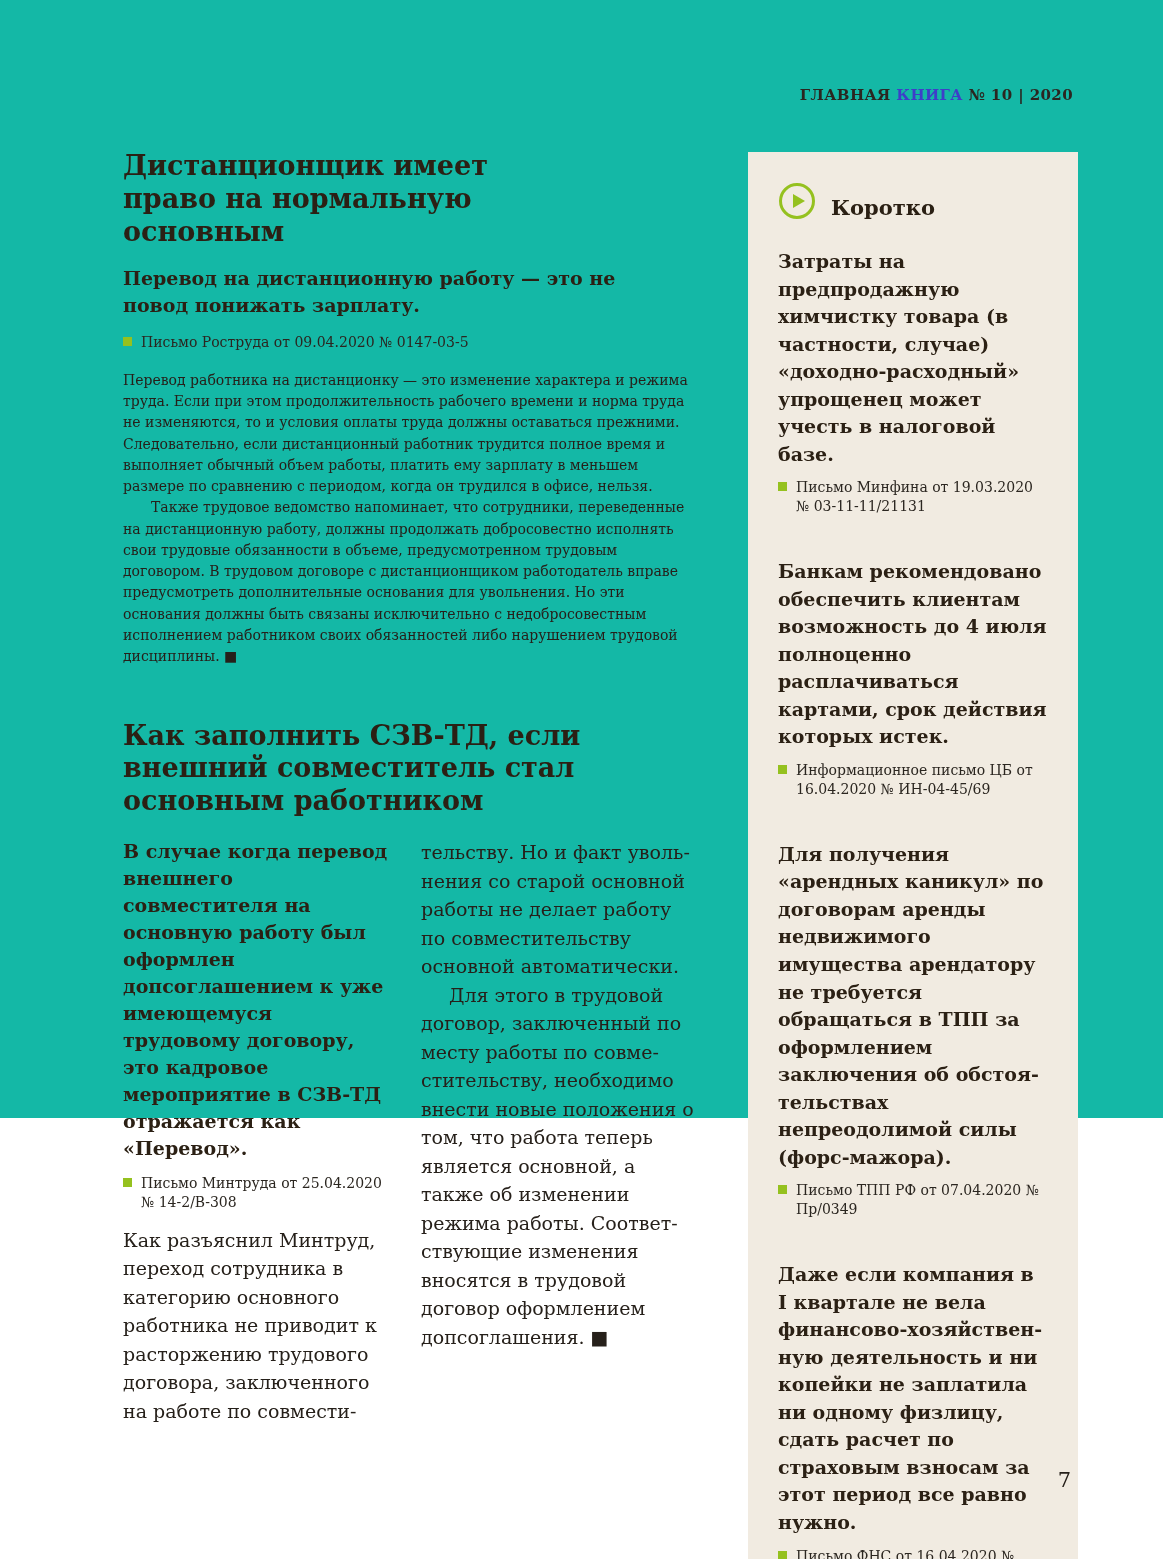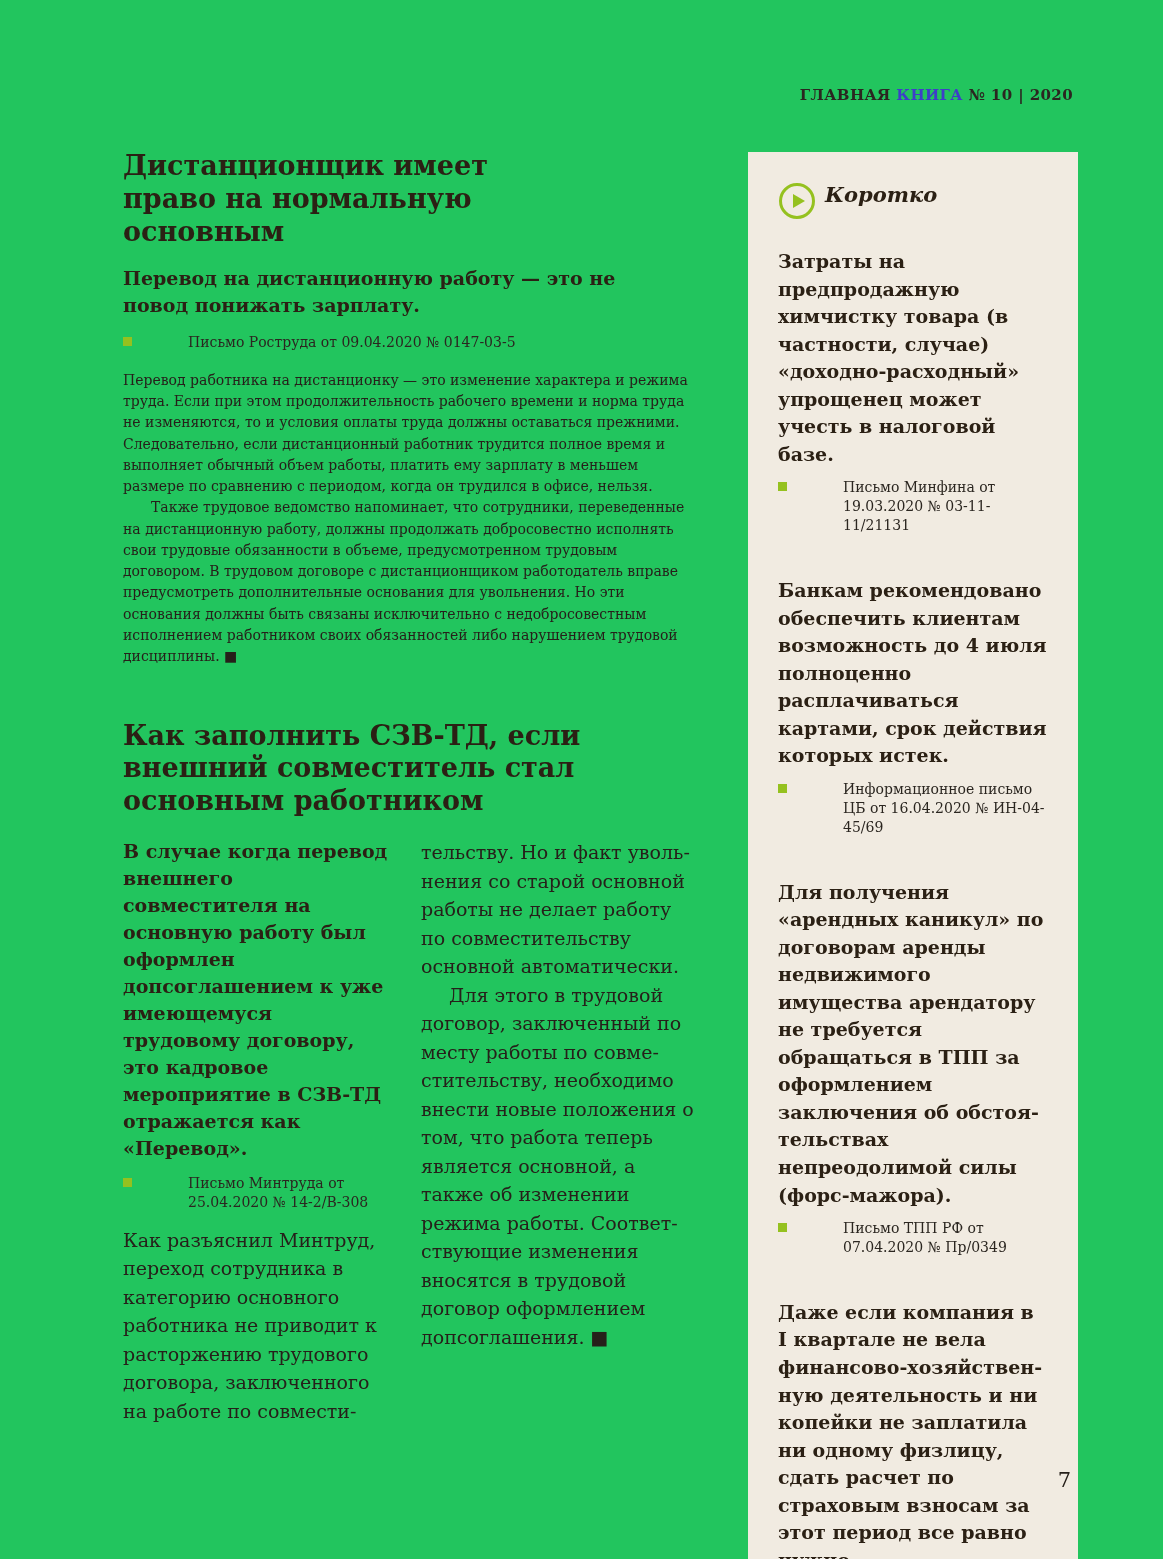--- a/index.html
+++ b/index.html
@@ -4,21 +4,21 @@
 <style>
   * { margin: 0; padding: 0; box-sizing: border-box; }
   html, body { background: #ffffff; }
   body {
     width: 1163px; height: 1559px;
     font-family: "DejaVu Serif", "Liberation Serif", serif;
     color: #26201a;
     position: relative;
     overflow: hidden;
   }
-  .page { position: relative; width: 1163px; height: 1559px; background: #22c55e; }
+  .page { position: relative; width: 1163px; height: 1118px; background: #14b8a6; }
 
   
   .masthead {
     position: absolute; top: 86px; right: 90px;
     font-size: 15px; font-weight: bold; letter-spacing: 0.4px;
     color: #2b2620; white-space: nowrap;
   }
   .brand-accent { color: #3e3ec9; }
 
   
@@ -28,21 +28,21 @@
     font-size: 27px; line-height: 1.22; font-weight: bold;
     color: #2b2014; margin-bottom: 16px;
   }
   .article-1 .article-title { max-width: 450px; }
 
   .article-lead {
     font-size: 19px; font-weight: bold; line-height: 1.45;
     color: #2b2014; margin-bottom: 13px; max-width: 530px;
   }
 
-  .source { display: flex; align-items: flex-start; font-size: 14px; line-height: 1.35; color: #2b2620; margin-bottom: 18px; gap: 47px; }
+  .source { display: flex; align-items: flex-start; font-size: 14px; line-height: 1.35; color: #2b2620; margin-bottom: 18px; }
   .bullet { flex: 0 0 auto; width: 9px; height: 9px; background: #95c11f; margin: 4px 9px 0 0; }
   .source-text { display: block; }
 
   .body-text { font-size: 14px; line-height: 1.52; color: #26201a; hyphens: manual; }
   .indent { text-indent: 28px; }
 
   .article-2 { margin-top: 52px; }
   .article-2 .article-title { margin-bottom: 20px; }
   .two-col { display: flex; gap: 32px; }
   .col-left { width: 266px; flex: 0 0 auto; }
@@ -50,21 +50,21 @@
   .col-left .article-lead { font-size: 19px; line-height: 1.42; margin-bottom: 12px; max-width: none; }
   .col-left .source { margin-bottom: 14px; }
   .col .body-text { font-size: 19px; line-height: 1.5; }
   .col-right .body-text.first { margin-bottom: 0; }
 
   
   .sidebar {
     position: absolute; left: 748px; top: 152px; width: 330px; min-height: 1248px;
     background: #f1ebe1; padding: 30px 30px 34px 30px;
   }
-  .sidebar-header { display: flex; align-items: flex-start; gap: 9px; margin-bottom: 28px; font-style: italic; }
+  .sidebar-header { display: flex; align-items: flex-end; gap: 15px; margin-bottom: 28px; }
   .play-icon { flex: 0 0 auto; width: 38px; height: 38px; display: block; }
   .sidebar-title { font-size: 21px; font-weight: bold; color: #2b2014; }
   .sidebar-item { margin-bottom: 42px; }
   .sidebar-item:last-child { margin-bottom: 0; }
   .sidebar-text {
     font-size: 19px; font-weight: bold; line-height: 1.45;
     color: #2b2014; margin-bottom: 10px; hyphens: manual;
   }
   .sidebar .source { margin-bottom: 0; }
 

